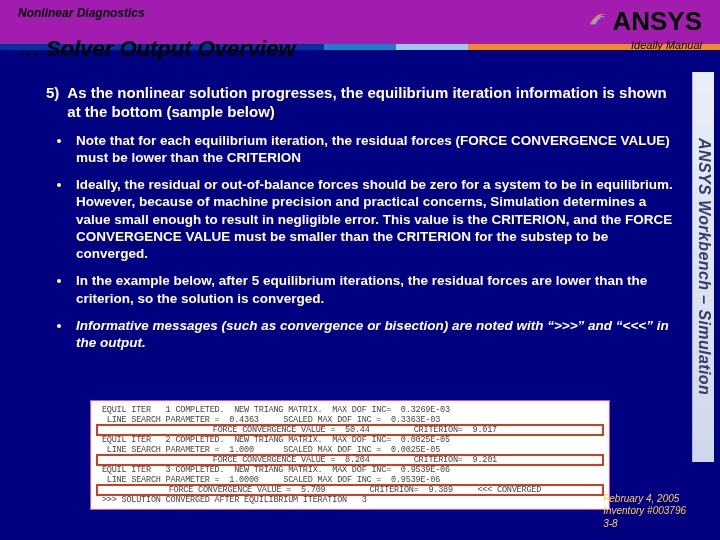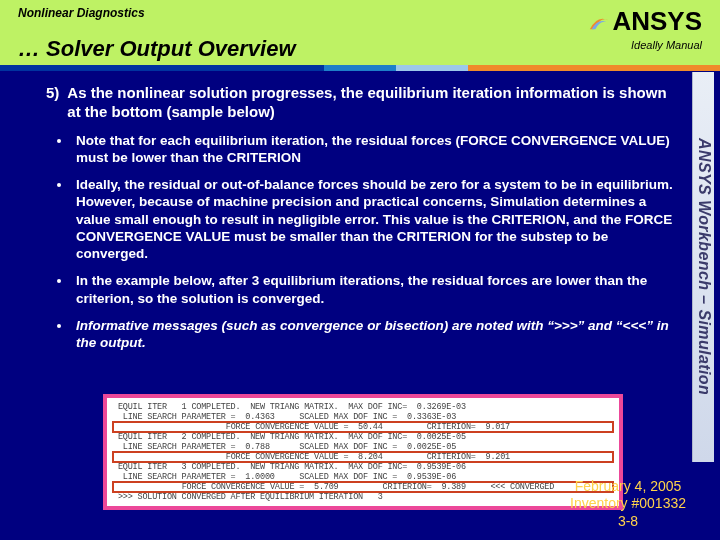--- a/index.html
+++ b/index.html
@@ -1,34 +1,34 @@
 <!DOCTYPE html>
 <html><head>
 <meta charset="utf-8">
 <style>
   * { margin: 0; padding: 0; box-sizing: border-box; }
   html, body { width: 720px; height: 540px; overflow: hidden; font-family: Arial, Helvetica, sans-serif; }
   .slide {
     width: 720px; height: 540px; background: #000080; position: relative;
   }
   .topbar {
-    background: #bef264; height: 65px; padding: 6px 18px 0 18px; position: relative;
+    background: #a21caf; height: 44px; padding: 6px 18px 0 18px; position: relative;
   }
   .breadcrumb {
     font-size: 12px; font-weight: bold; font-style: italic; color: #000;
   }
   .title {
     font-size: 22px; font-weight: bold; font-style: italic; color: #000; margin-top: 16px;
   }
   .logo-wrap {
     position: absolute; right: 18px; top: 6px; text-align: right;
   }
   .logo {
     font-size: 26px; font-weight: 900; letter-spacing: 0px; color: #000;
-    display: inline-flex; align-items: center; gap: 2px;
+    display: inline-flex; gap: 2px;
   }
   .logo svg { width: 22px; height: 22px; }
   .training {
     font-size: 11px; font-style: italic; color: #000; margin-top: 2px;
   }
   .accentbar {
     height: 6px; width: 100%;
     background: linear-gradient(to right,#0033a0 0 45%,#1e7fc9 45% 55%,#9cc8ea 55% 65%,#f08b2b 65% 100%);
   }
   .sidebar {
@@ -53,26 +53,26 @@
   .lead .num { flex: 0 0 auto; }
   .bullets {
     margin: 10px 0 0 26px; list-style: disc; list-style-position: outside;
   }
   .bullets li {
     font-size: 13.5px; font-weight: bold; line-height: 1.28; margin-bottom: 10px;
     padding-left: 4px;
   }
   .bullets li.em { font-style: italic; }
   .footer {
-    position: absolute; right: 34px; bottom: 10px; text-align: center;
-    color: #ffd24a; font-size: 14px; line-height: 1.25;
+    position: absolute; right: 34px; bottom: 10px; text-align: left;
+    color: #ffd24a; font-style: italic; font-size: 10px; line-height: 1.25;
   }
   .sample {
-    position: absolute; left: 103px; bottom: 30px; width: 520px;
-    background: #fff; border: 4px solid #ec4899; padding: 4px 6px;
+    position: absolute; left: 90px; bottom: 30px; width: 520px;
+    background: #fff; border: 1px solid #ec4899; padding: 4px 6px;
     font-family: "Courier New", monospace; font-size: 8.5px; line-height: 1.18;
     color: #444; letter-spacing: -0.2px;
   }
   .sample .row { white-space: pre; }
   .sample .hl { outline: 2px solid #cc4020; outline-offset: -1px; text-align: center; }
 </style>
 </head>
 <body>
 
 <div class="slide">
@@ -97,36 +97,36 @@
   </div>
 
   <div class="content">
     <div class="lead">
       <span class="num">5)</span>
       <span>As the nonlinear solution progresses, the equilibrium iteration information is shown at the bottom (sample below)</span>
     </div>
     <ul class="bullets">
       <li>Note that for each equilibrium iteration, the residual forces (FORCE CONVERGENCE VALUE) must be lower than the CRITERION</li>
       <li>Ideally, the residual or out-of-balance forces should be zero for a system to be in equilibrium.  However, because of machine precision and practical concerns, Simulation determines a value small enough to result in negligible error.  This value is the CRITERION, and the FORCE CONVERGENCE VALUE must be smaller than the CRITERION for the substep to be converged.</li>
-      <li>In the example below, after 3 equilibrium iterations, the residual forces are lower than the criterion, so the solution is converged.</li>
+      <li>In the example below, after 5 equilibrium iterations, the residual forces are lower than the criterion, so the solution is converged.</li>
       <li class="em">Informative messages (such as convergence or bisection) are noted with “&gt;&gt;&gt;” and “&lt;&lt;&lt;” in the output.</li>
     </ul>
   </div>
 
   <div class="sample">
     <div class="row"> EQUIL ITER   1 COMPLETED.  NEW TRIANG MATRIX.  MAX DOF INC=  0.3269E-03</div>
     <div class="row">  LINE SEARCH PARAMETER =  0.4363     SCALED MAX DOF INC =  0.3363E-03</div>
     <div class="row hl">  FORCE CONVERGENCE VALUE =  50.44         CRITERION=  9.017</div>
     <div class="row"> EQUIL ITER   2 COMPLETED.  NEW TRIANG MATRIX.  MAX DOF INC=  0.0025E-05</div>
-    <div class="row">  LINE SEARCH PARAMETER =  0.788      SCALED MAX DOF INC =  0.0025E-05</div>
+    <div class="row">  LINE SEARCH PARAMETER =  1.000      SCALED MAX DOF INC =  0.0025E-05</div>
     <div class="row hl">  FORCE CONVERGENCE VALUE =  8.204         CRITERION=  9.201</div>
     <div class="row"> EQUIL ITER   3 COMPLETED.  NEW TRIANG MATRIX.  MAX DOF INC=  0.9539E-06</div>
     <div class="row">  LINE SEARCH PARAMETER =  1.0000     SCALED MAX DOF INC =  0.9539E-06</div>
     <div class="row hl">  FORCE CONVERGENCE VALUE =  5.709         CRITERION=  9.389     &lt;&lt;&lt; CONVERGED</div>
     <div class="row"> &gt;&gt;&gt; SOLUTION CONVERGED AFTER EQUILIBRIUM ITERATION   3</div>
   </div>
 
   <div class="footer">
     <div>February 4, 2005</div>
-    <div>Inventory #001332</div>
+    <div>Inventory #003796</div>
     <div>3-8</div>
   </div>
 </div>
 
 </body></html>

